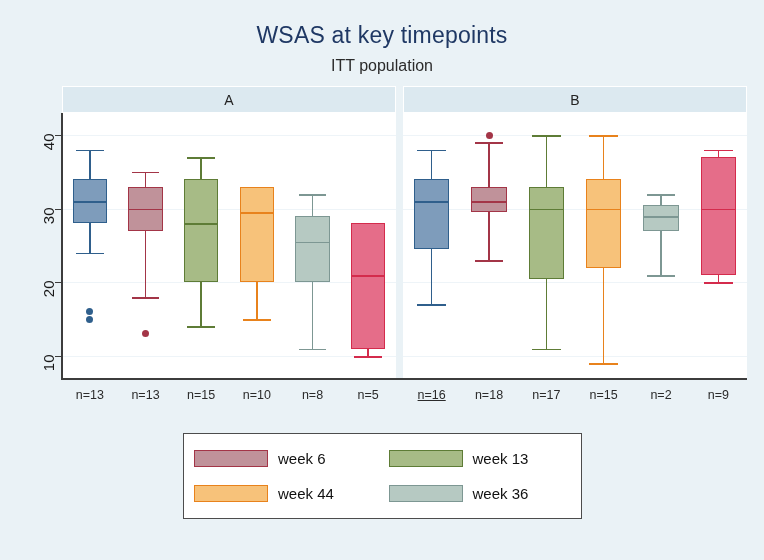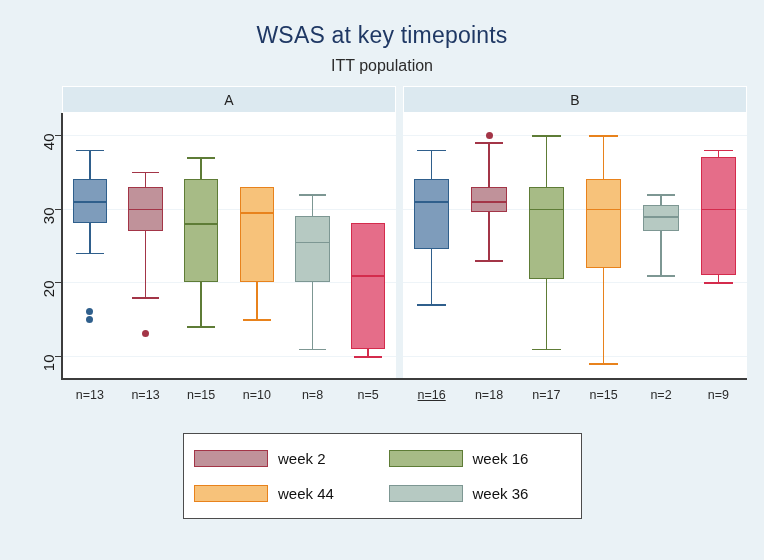--- a/index.html
+++ b/index.html
@@ -187,25 +187,25 @@
       <div class="nlabel" style="left: 516.333px; width: 60px; top: 388px;">n=17</div>
       <div class="nlabel" style="left: 573.667px; width: 60px; top: 388px;">n=15</div>
       <div class="nlabel" style="left: 631px; width: 60px; top: 388px;">n=2</div>
       <div class="nlabel" style="left: 688.333px; width: 60px; top: 388px;">n=9</div>
     </div>
 
   <div class="legend" id="legend" style="left: 183px; top: 433px; width: 399px; height: 86px;">
     <div class="lgrid" id="legend-grid">
         <div class="litem">
           <div class="swatch" style="background: rgb(192, 146, 154); border-color: rgb(163, 53, 71);"></div>
-          <div class="ltext">week 2</div>
+          <div class="ltext">week 6</div>
         </div>
         <div class="litem">
           <div class="swatch" style="background: rgb(167, 187, 134); border-color: rgb(94, 124, 54);"></div>
-          <div class="ltext">week 16</div>
+          <div class="ltext">week 13</div>
         </div>
         <div class="litem">
           <div class="swatch" style="background: rgb(247, 194, 122); border-color: rgb(232, 130, 28);"></div>
           <div class="ltext">week 44</div>
         </div>
         <div class="litem">
           <div class="swatch" style="background: rgb(182, 201, 194); border-color: rgb(125, 151, 147);"></div>
           <div class="ltext">week 36</div>
         </div>
       </div>

